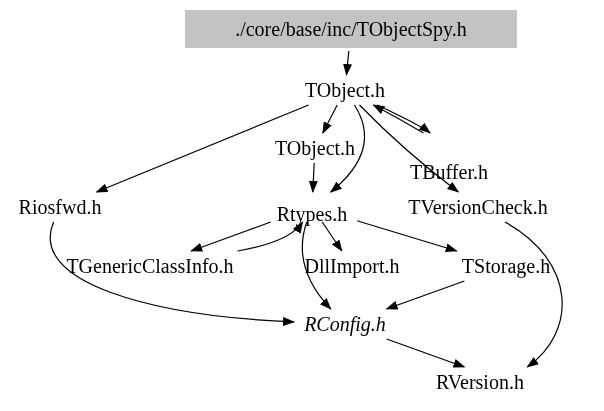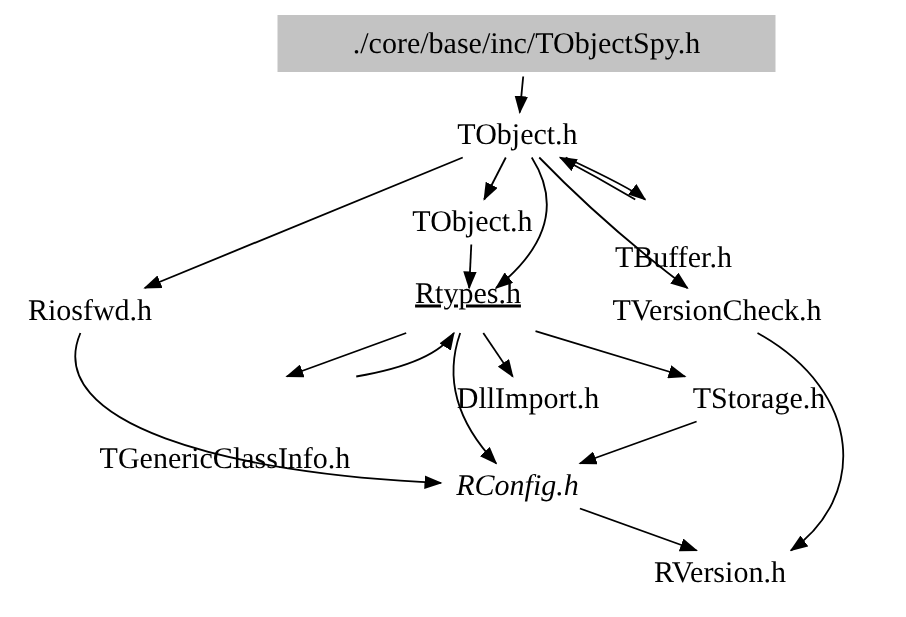--- a/index.html
+++ b/index.html
@@ -53,21 +53,21 @@
       <path d="M464.4,281.0 L386.6,309.0" class="edge" stroke="#000000" marker-end="url(#arrowhead)"></path>
       <path d="M505.0,222.0 C577,262 577,332 527.3,367.0" class="edge" stroke="#000000" marker-end="url(#arrowhead)"></path>
       <path d="M386.6,339.0 L464.4,367.0" class="edge" stroke="#000000" marker-end="url(#arrowhead)"></path>
     </svg>
   <div>
       <div class="node root" style="left: 185px; top: 10px; width: 332px; height: 38px; background: rgb(195, 195, 195);">./core/base/inc/TObjectSpy.h</div>
       <div class="node" style="left: 298px; top: 78px; width: 94px; height: 24px;">TObject.h</div>
       <div class="node" style="left: 263px; top: 136px; width: 104px; height: 24px;">TObject.h</div>
       <div class="node" style="left: 403px; top: 136px; width: 92px; height: 24px; margin-top: 24px;">TBuffer.h</div>
       <div class="node" style="left: 12px; top: 195px; width: 96px; height: 24px;">Riosfwd.h</div>
-      <div class="node" style="left: 270px; top: 184px; width: 84px; height: 24px; text-decoration: underline;">Rtypes.h</div>
+      <div class="node" style="left: 270px; top: 202px; width: 84px; height: 24px;">Rtypes.h</div>
       <div class="node" style="left: 403px; top: 195px; width: 150px; height: 24px; text-align: center;">TVersionCheck.h</div>
-      <div class="node" style="left: 55px; top: 254px; width: 190px; height: 24px; margin-top: 40px;">TGenericClassInfo.h</div>
+      <div class="node" style="left: 55px; top: 254px; width: 190px; height: 24px;">TGenericClassInfo.h</div>
       <div class="node" style="left: 299px; top: 254px; width: 106px; height: 24px; text-align: center;">DllImport.h</div>
       <div class="node" style="left: 454px; top: 254px; width: 104px; height: 24px;">TStorage.h</div>
       <div class="node" style="left: 297px; top: 312px; width: 96px; height: 24px; font-style: italic;">RConfig.h</div>
       <div class="node" style="left: 428px; top: 370px; width: 104px; height: 24px;">RVersion.h</div>
     </div>
 </div>
 
 </body></html>

